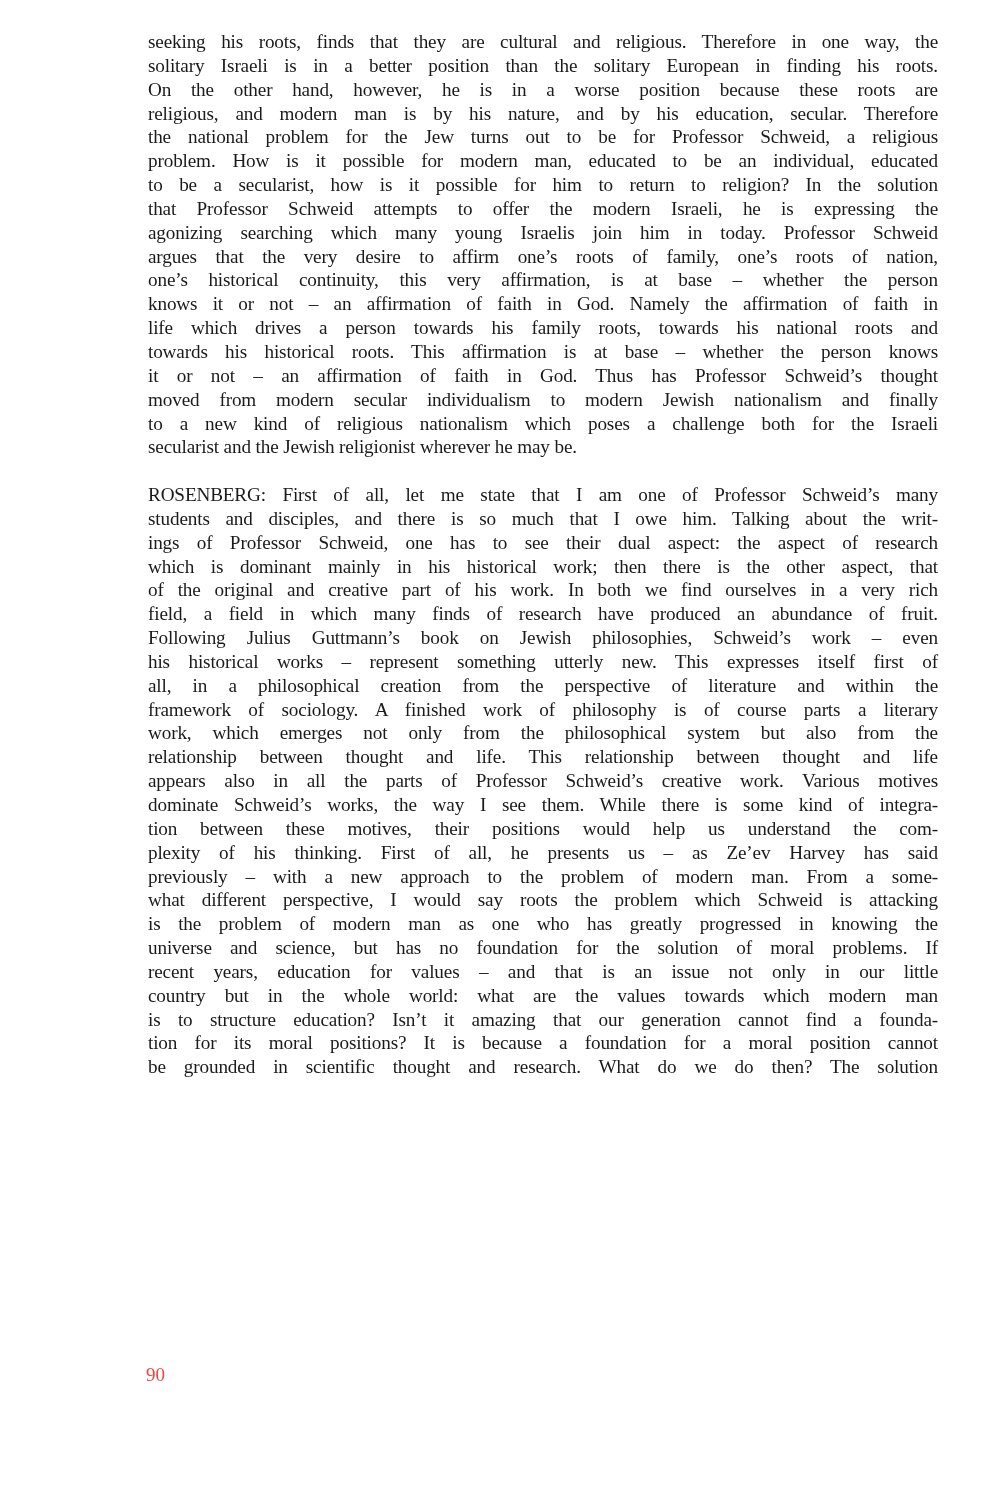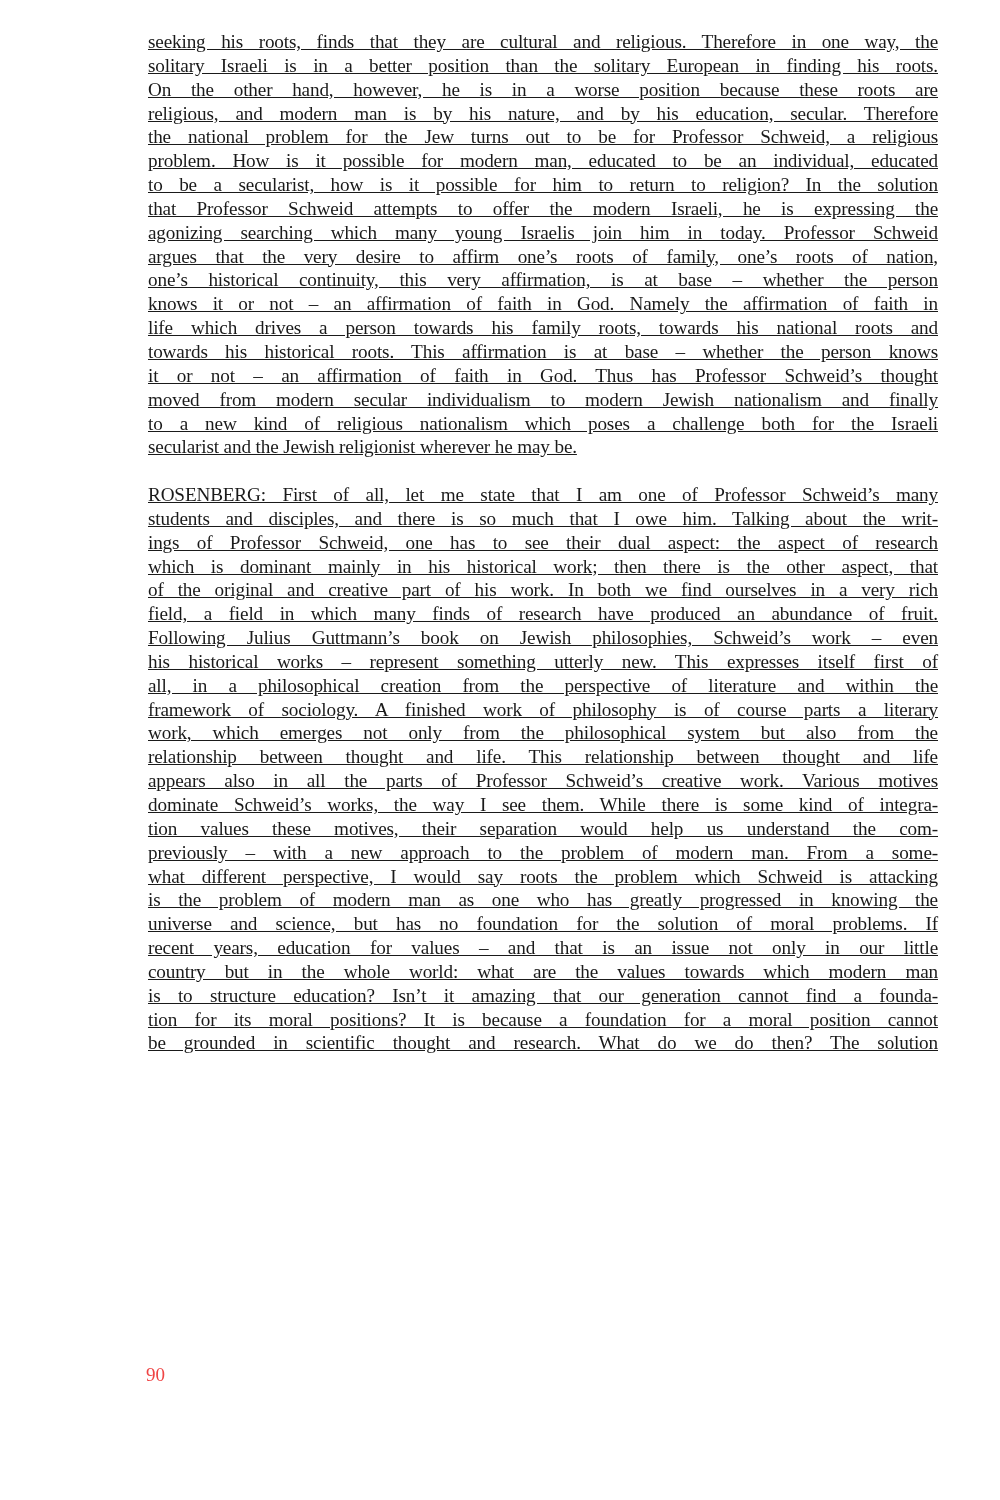--- a/index.html
+++ b/index.html
@@ -13,21 +13,20 @@
       position: relative;
       overflow: hidden;
       font-family: "Liberation Serif", "DejaVu Serif", serif;
       color: #1a1a1a;
     }
     .page {
       position: absolute;
       left: 148px;
       top: 30px;
       width: 790px;
-      text-decoration: underline;
     }
     .line {
       display: block;
       height: 23.85px;
       line-height: 23.85px;
       font-size: 19.2px;
       white-space: nowrap;
       text-align: justify;
       text-align-last: justify;
       letter-spacing: -0.15px;
@@ -82,21 +81,22 @@
     <span class="line">of the original and creative part of his work. In both we find ourselves in a very rich</span>
     <span class="line">field, a field in which many finds of research have produced an abundance of fruit.</span>
     <span class="line">Following Julius Guttmann’s book on Jewish philosophies, Schweid’s work – even</span>
     <span class="line">his historical works – represent something utterly new. This expresses itself first of</span>
     <span class="line">all, in a philosophical creation from the perspective of literature and within the</span>
     <span class="line">framework of sociology. A finished work of philosophy is of course parts a literary</span>
     <span class="line">work, which emerges not only from the philosophical system but also from the</span>
     <span class="line">relationship between thought and life. This relationship between thought and life</span>
     <span class="line">appears also in all the parts of Professor Schweid’s creative work. Various motives</span>
     <span class="line">dominate Schweid’s works, the way I see them. While there is some kind of integra-</span>
-    <span class="line">tion values these motives, their separation would help us understand the com-</span>
+    <span class="line">tion between these motives, their positions would help us understand the com-</span>
+    <span class="line">plexity of his thinking. First of all, he presents us – as Ze’ev Harvey has said</span>
     <span class="line">previously – with a new approach to the problem of modern man. From a some-</span>
     <span class="line">what different perspective, I would say roots the problem which Schweid is attacking</span>
     <span class="line">is the problem of modern man as one who has greatly progressed in knowing the</span>
     <span class="line">universe and science, but has no foundation for the solution of moral problems. If</span>
     <span class="line">recent years, education for values – and that is an issue not only in our little</span>
     <span class="line">country but in the whole world: what are the values towards which modern man</span>
     <span class="line">is to structure education? Isn’t it amazing that our generation cannot find a founda-</span>
     <span class="line">tion for its moral positions? It is because a foundation for a moral position cannot</span>
     <span class="line">be grounded in scientific thought and research. What do we do then? The solution</span>
   </div>

